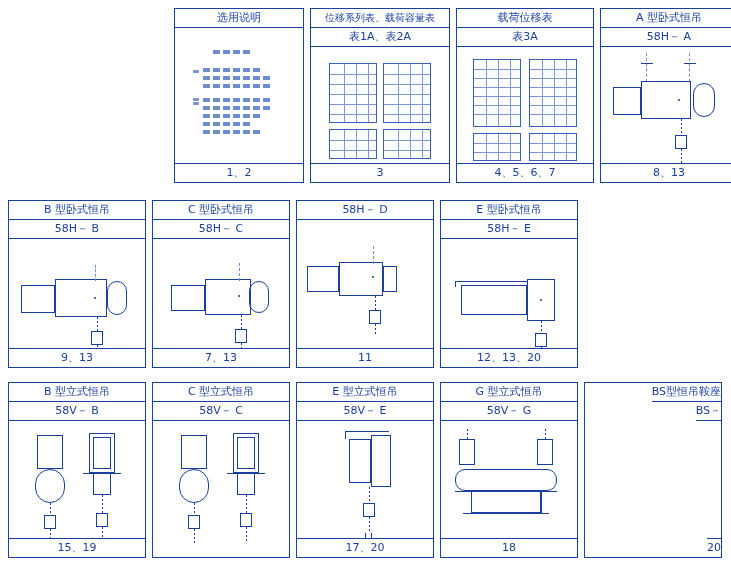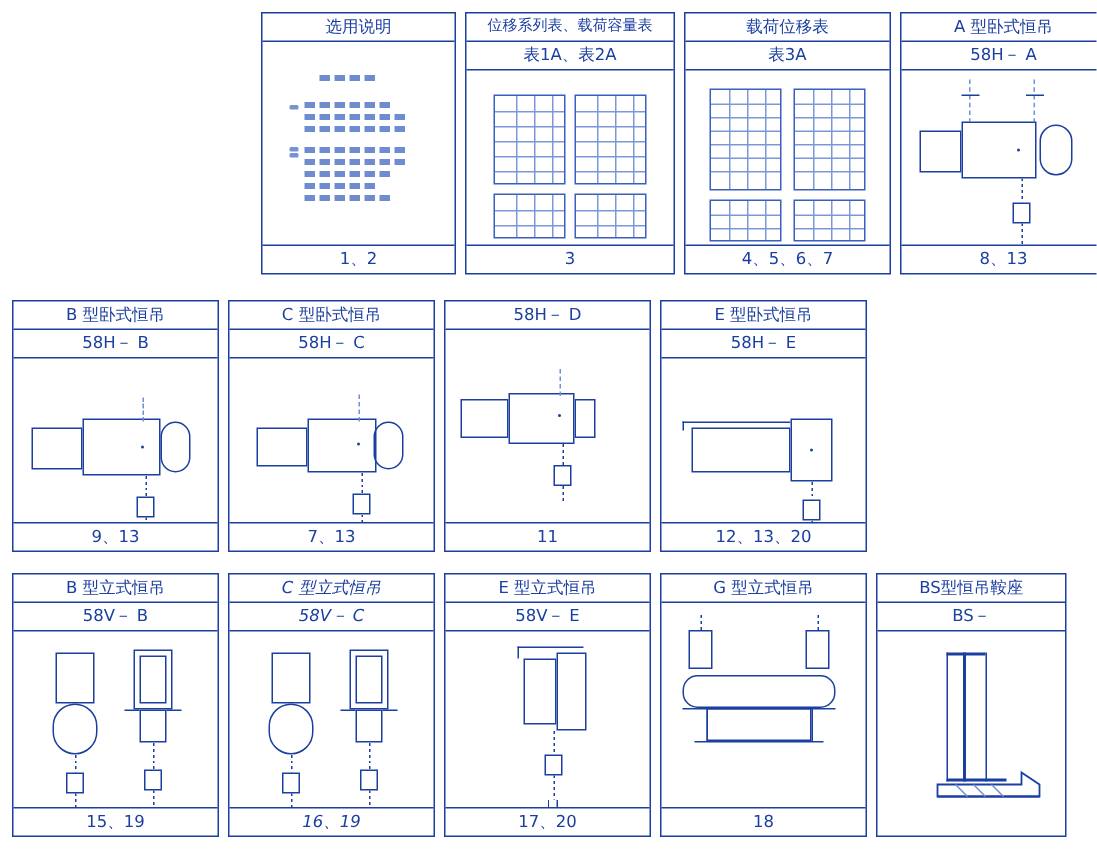--- a/index.html
+++ b/index.html
@@ -372,89 +372,90 @@
         <div class="ln hln" style="left:74px;top:52px;width:38px;"></div>
         <div class="blk" style="left:84px;top:52px;width:18px;height:22px;"></div>
         <div class="chain" style="left:93px;top:74px;height:18px;"></div>
         <div class="blk" style="left:87px;top:92px;width:12px;height:14px;"></div>
         <div class="chain" style="left:93px;top:106px;height:16px;"></div>
 
       </div>
       <div class="ftr">15、19</div>
     </div>
 
-    <div class="card" style="width:138px;height:176px;font-style:italic;">
+    <div class="card" style="width:138px;height:176px;">
       <div class="hdr">C 型立式恒吊</div>
       <div class="hdr2">58V－ C</div>
       <div class="body">
         <div class="blk" style="left:28px;top:14px;width:26px;height:34px;"></div>
         <div class="wheelc" style="left:26px;top:48px;width:30px;height:34px;border-radius:15px;"></div>
         <div class="chain" style="left:41px;top:82px;height:12px;"></div>
         <div class="blk" style="left:35px;top:94px;width:12px;height:14px;"></div>
         <div class="chain" style="left:41px;top:108px;height:14px;"></div>
 
         <div class="blk" style="left:80px;top:12px;width:26px;height:40px;"></div>
         <div class="blk" style="left:84px;top:16px;width:18px;height:32px;"></div>
         <div class="ln hln" style="left:74px;top:52px;width:38px;"></div>
         <div class="blk" style="left:84px;top:52px;width:18px;height:22px;"></div>
         <div class="chain" style="left:93px;top:74px;height:18px;"></div>
         <div class="blk" style="left:87px;top:92px;width:12px;height:14px;"></div>
         <div class="chain" style="left:93px;top:106px;height:16px;"></div>
 
       </div>
-      <div class="ftr">16、19</div>
     </div>
 
     <div class="card" style="width:138px;height:176px;">
       <div class="hdr">E 型立式恒吊</div>
       <div class="hdr2">58V－ E</div>
       <div class="body">
         <div class="ln hln" style="left:48px;top:10px;width:44px;"></div>
         <div class="ln vln" style="left:48px;top:10px;height:8px;"></div>
         <div class="blk" style="left:52px;top:18px;width:22px;height:44px;"></div>
         <div class="blk" style="left:74px;top:14px;width:20px;height:52px;"></div>
         <div class="chain" style="left:72px;top:66px;height:16px;"></div>
         <div class="blk" style="left:66px;top:82px;width:12px;height:14px;"></div>
         <div class="chain" style="left:72px;top:96px;height:16px;"></div>
         <div class="hook" style="left:68px;top:112px;"></div>
       </div>
       <div class="ftr">17、20</div>
     </div>
 
     <div class="card" style="width:138px;height:176px;">
       <div class="hdr">G 型立式恒吊</div>
+      <div class="hdr2">58V－ G</div>
       <div class="body">
         <div class="chain" style="left:26px;top:8px;height:10px;"></div>
         <div class="blk" style="left:18px;top:18px;width:16px;height:26px;"></div>
         <div class="chain" style="left:104px;top:8px;height:10px;"></div>
         <div class="blk" style="left:96px;top:18px;width:16px;height:26px;"></div>
 
         <div class="blk" style="left:14px;top:48px;width:102px;height:22px;border-radius:10px;"></div>
         <div class="ln hln" style="left:14px;top:70px;width:102px;"></div>
         <div class="box" style="left:30px;top:70px;width:70px;height:22px;"></div>
         <div class="ln hln" style="left:22px;top:92px;width:86px;"></div>
         <div class="ln vln" style="left:30px;top:70px;height:22px;"></div>
         <div class="ln vln" style="left:100px;top:70px;height:22px;"></div>
       </div>
       <div class="ftr">18</div>
     </div>
 
-    <div class="card" style="width:127px;height:176px;margin-right:0;">
+    <div class="card" style="width:138px;height:176px;margin-right:0;align-items:flex-end;">
       <div class="hdr">BS型恒吊鞍座</div>
       <div class="hdr2">BS－</div>
       <div class="body">
         <div class="beam" style="left:46px;top:14px;width:26px;height:2px;"></div>
         <div class="beam" style="left:57px;top:14px;width:2px;height:86px;"></div>
         <div class="beam" style="left:46px;top:98px;width:40px;height:2px;"></div>
         <div class="ln vln" style="left:72px;top:14px;height:86px;"></div>
         <div class="ln vln" style="left:46px;top:14px;height:86px;"></div>
         <svg width="138" height="60" style="position:absolute;left:0;top:72px;">
           <polygon points="40,30 96,30 96,22 108,30 108,38 40,38" fill="none" stroke="#1b3fa0" stroke-width="1.2"></polygon>
           <line x1="40" y1="38" x2="108" y2="38" stroke="#1b3fa0" stroke-width="1.2"></line>
           <line x1="52" y1="30" x2="60" y2="38" stroke="#6f8fd6" stroke-width="1"></line>
           <line x1="64" y1="30" x2="72" y2="38" stroke="#6f8fd6" stroke-width="1"></line>
           <line x1="76" y1="30" x2="84" y2="38" stroke="#6f8fd6" stroke-width="1"></line>
         </svg>
       </div>
+      <div class="ftr">20</div>
     </div>
   </div>
 
 </div>
 
 </body></html>

